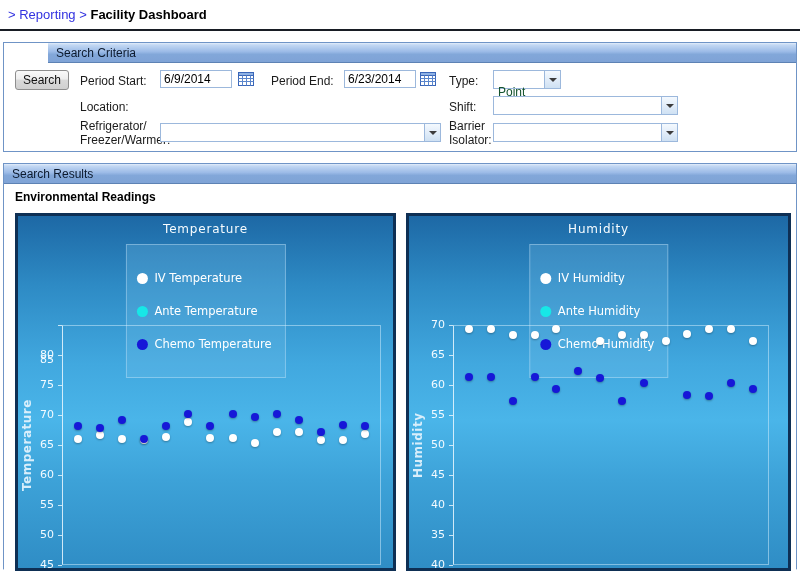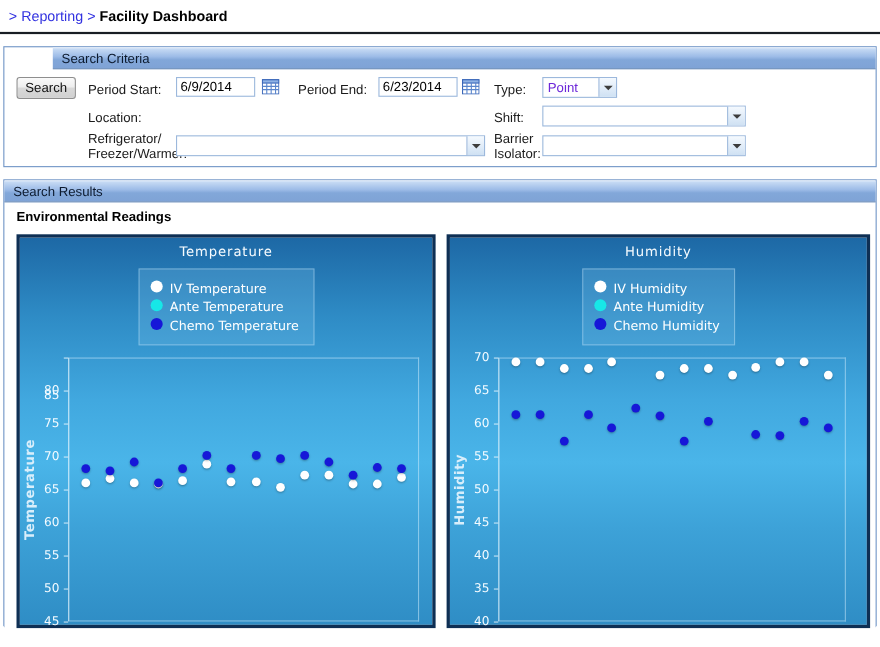--- a/index.html
+++ b/index.html
@@ -25,41 +25,41 @@
   .field-label { position:absolute; font-size:12px; color:#1b1b1b; line-height:14px; }
 
   .btn { position:absolute; font-size:12px; color:#111; border:1px solid #8e8e8e; border-radius:3px;
     background:linear-gradient(180deg,#fafafa 0%,#eeeeee 45%,#d9d9d9 50%,#d0d0d0 100%);
     text-align:center; cursor:pointer; font-family:"Liberation Sans",sans-serif; }
 
   .textbox { position:absolute; height:18px; border:1px solid #9cb8dc; background:#fff; font-size:12px;
     padding:0 3px; font-family:"Liberation Sans",sans-serif; color:#000; }
 
   .selectbox { position:absolute; height:19px; border:1px solid #9cb8dc; background:#fff; cursor:pointer; }
-  .select-value { position:absolute; left:4px; top:2px; right:18px; font-size:12px; color:#6d28d9;
+  .select-value { position:absolute; left:4px; top:14px; right:18px; font-size:12px; color:#14532d;
     white-space:nowrap; overflow:hidden; }
   .select-arrow { position:absolute; right:0; top:0; width:16px; height:100%; border-left:1px solid #9cb8dc;
     background:linear-gradient(180deg,#f4f9fe 0%,#e2edf9 50%,#cfe1f3 100%); cursor:pointer; }
   .select-arrow .tri { position:absolute; left:4px; top:7px; width:0; height:0;
     border-left:4px solid transparent; border-right:4px solid transparent; border-top:4px solid #3c3c3c; }
 
   .cal-icon { position:absolute; width:16px; height:15px; cursor:pointer; }
 
   .section-heading { position:absolute; left:11px; top:26px; font-size:12px; font-weight:bold; color:#000; }
 
   
   .chart { position:absolute; top:49px; height:358px; border:3px solid #0e2f54;
     background:linear-gradient(180deg,#1d68a5 0%,#2e8bc5 20%,#41a8df 42%,#4ab5e9 58%,#3da2d8 75%,#2f8dc5 100%); }
   #chart0 { left:11px; width:381px; }
   #chart1 { left:402px; width:385px; }
   .chart-title { position:absolute; left:0; top:6px; width:100%; text-align:center; font-family:"DejaVu Sans",sans-serif;
     font-size:12px; color:#f7fcff; letter-spacing:0.8px; }
   .legend { position:absolute; left:50%; top:28px; transform:translateX(-50%);
     background:rgba(125,195,235,0.25); border:1px solid rgba(215,240,255,0.38); padding:7px 13px 7px 10px; }
-  .legend-item { display:flex; margin:3px 0; }
+  .legend-item { display:flex; align-items:center; margin:19px 0; }
   .legend-swatch { width:11px; height:11px; border-radius:50%; margin-right:7px; flex:none; }
   .legend-label { font-family:"DejaVu Sans",sans-serif; font-size:11.5px; color:#ffffff; white-space:nowrap; }
   .plot { position:absolute; border:1px solid rgba(215,240,255,0.5); border-left:1px solid rgba(235,248,255,0.85); }
   .ylabel { position:absolute; left:1px; width:16px; display:flex; align-items:center; justify-content:center;
     writing-mode:vertical-rl; transform:rotate(180deg); font-family:"DejaVu Sans",sans-serif;
     font-size:12px; font-weight:bold; color:#d8eefb; letter-spacing:0.5px; }
   .tick-label { position:absolute; width:34px; text-align:right; font-family:"DejaVu Sans",sans-serif;
     font-size:11px; color:#f2faff; line-height:14px; }
   .tick-mark { position:absolute; width:4px; height:1px; background:rgba(235,248,255,0.8); }
   .data-point { position:absolute; width:8px; height:8px; border-radius:50%; transform:translate(-50%,-50%);

